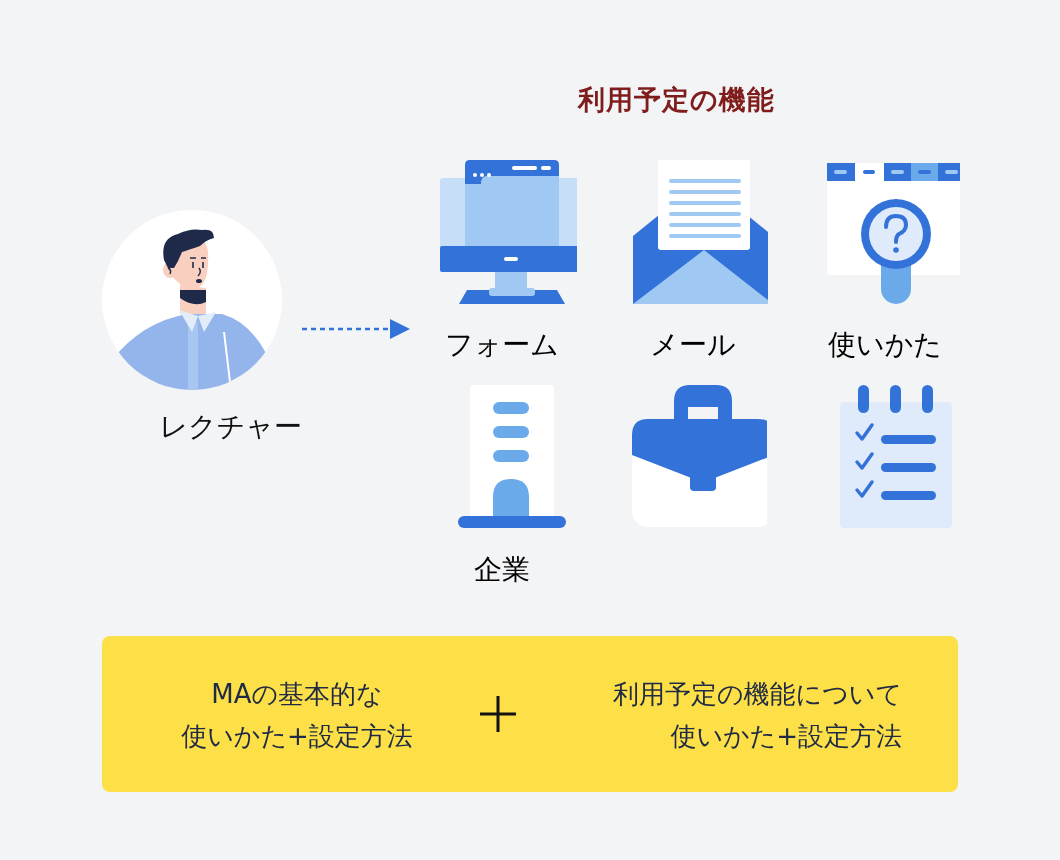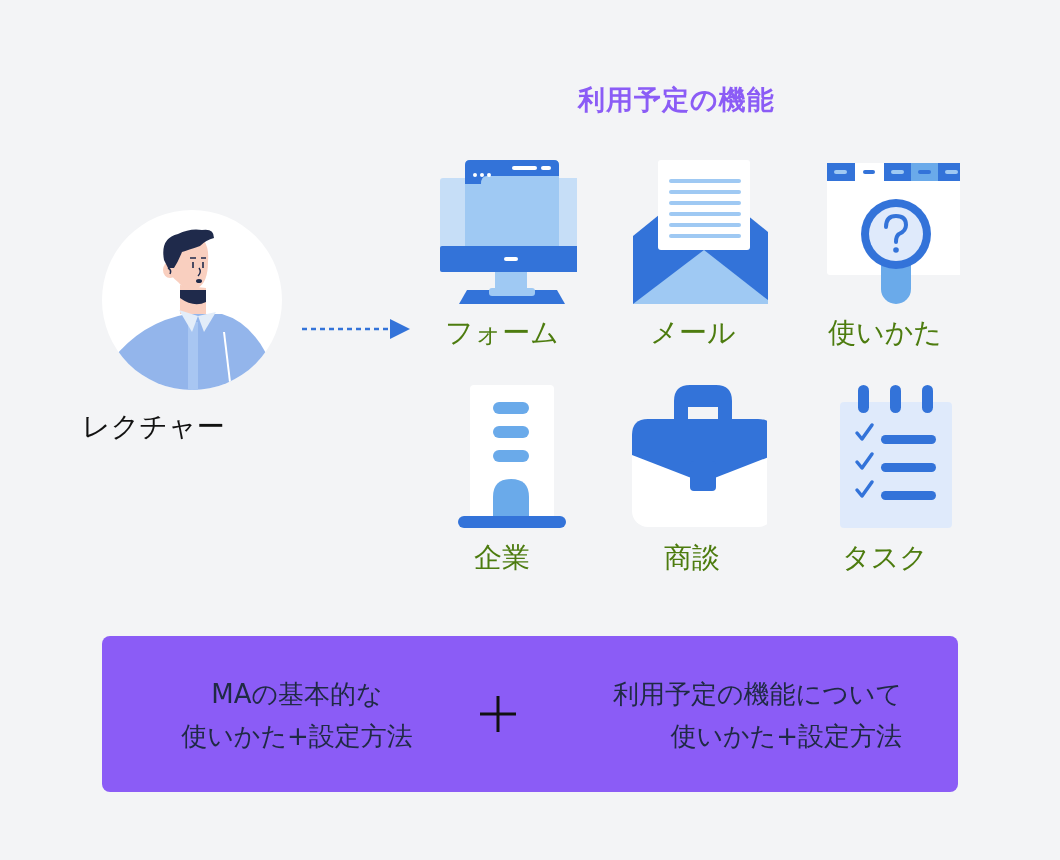--- a/index.html
+++ b/index.html
@@ -2,42 +2,42 @@
 <html><head>
 <meta charset="utf-8">
 <style>
   html, body { margin:0; padding:0; }
   body {
     width:1060px; height:860px; background:#f3f4f6; position:relative; overflow:hidden;
     font-family:"DejaVu Sans","Liberation Sans",sans-serif; color:#111;
   }
   .section-title {
     position:absolute; left:578px; top:82px; width:240px;
-    font-size:27px; font-weight:bold; color:#8b5cf6; letter-spacing:1px;
+    font-size:27px; font-weight:bold; color:#7f1d1d; letter-spacing:1px;
   }
   .lecturer { position:absolute; left:102px; top:210px; width:180px; }
   .avatar {
     width:180px; height:180px; border-radius:50%; background:#fff; overflow:hidden; position:relative;
   }
   .avatar svg { position:absolute; left:0; top:0; }
   .lecturer-label {
-    position:absolute; left:-20px; top:198px; width:220px; text-align:left;
+    position:absolute; left:-20px; top:198px; width:220px; text-align:right;
     font-size:28px; color:#111;
   }
   .arrow { position:absolute; left:300px; top:317px; }
   .feature {
     position:absolute; width:170px; text-align:center;
   }
   .feature svg { display:block; margin:0 auto; }
   .feature-label {
-    font-size:28px; color:#4d7c0f; margin-top:8px; white-space:nowrap;
+    font-size:28px; color:#000000; margin-top:20px; white-space:nowrap;
   }
   .summary {
     position:absolute; left:102px; top:636px; width:856px; height:156px;
-    background:#8b5cf6; border-radius:8px;
+    background:#fde047; border-radius:8px;
   }
   .sum-text {
     position:absolute; text-align:center; font-size:26px; line-height:42px; color:#1f2a44;
   }
   .sum-left { left:50px; top:37px; width:290px; }
   .sum-right { left:440px; top:37px; width:360px;text-align:right; }
   .plus { position:absolute; left:378px; top:60px; }
 </style>
 </head>
 <body>
@@ -152,37 +152,35 @@
   <div class="feature-label">企業</div>
 </div>
 
 <div class="feature" style="left:607px; top:383px;">
   <svg width="150" height="148" viewBox="0 0 150 148">
     <path d="M57 36 L57 18 Q57 2 73 2 L99 2 Q115 2 115 18 L115 36 L101 36 L101 24 L71 24 L71 36 Z" fill="#3373d9"></path>
     <rect x="15" y="36" width="142" height="108" rx="16" fill="#fff"></rect>
     <path d="M15 52 Q15 36 31 36 L141 36 Q157 36 157 52 L157 72 L95 96 L77 96 L15 72 Z" fill="#3373d9"></path>
     <rect x="73" y="78" width="26" height="30" rx="4" fill="#3373d9"></rect>
   </svg>
-  <div class="feature-label">商談</div>
 </div>
 
 <div class="feature" style="left:800px; top:383px;">
   <svg width="150" height="148" viewBox="0 0 150 148">
     <rect x="30" y="19" width="112" height="126" rx="4" fill="#dfeafb"></rect>
     <rect x="48" y="2" width="11" height="28" rx="5.5" fill="#3373d9"></rect>
     <rect x="80" y="2" width="11" height="28" rx="5.5" fill="#3373d9"></rect>
     <rect x="112" y="2" width="11" height="28" rx="5.5" fill="#3373d9"></rect>
     <path d="M47 50 L52 56 L62 42" stroke="#3373d9" stroke-width="3.5" fill="none" stroke-linecap="round" stroke-linejoin="round"></path>
     <rect x="71" y="52" width="55" height="9" rx="4.5" fill="#3373d9"></rect>
     <path d="M47 79 L52 85 L62 71" stroke="#3373d9" stroke-width="3.5" fill="none" stroke-linecap="round" stroke-linejoin="round"></path>
     <rect x="71" y="80" width="55" height="9" rx="4.5" fill="#3373d9"></rect>
     <path d="M47 107 L52 113 L62 99" stroke="#3373d9" stroke-width="3.5" fill="none" stroke-linecap="round" stroke-linejoin="round"></path>
     <rect x="71" y="108" width="55" height="9" rx="4.5" fill="#3373d9"></rect>
   </svg>
-  <div class="feature-label">タスク</div>
 </div>
 
 <div class="summary">
   <div class="sum-text sum-left">
     <div>MAの基本的な</div>
     <div>使いかた+設定方法</div>
   </div>
   <div class="plus">
     <svg width="36" height="36" viewBox="0 0 36 36">
       <rect x="16.5" y="0" width="3" height="36" fill="#111"></rect>

